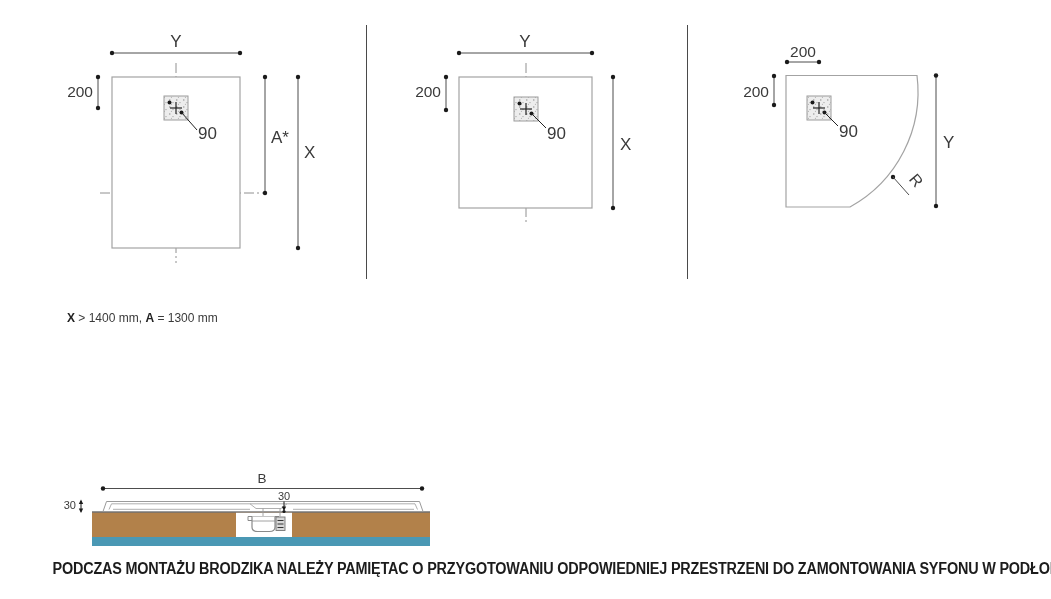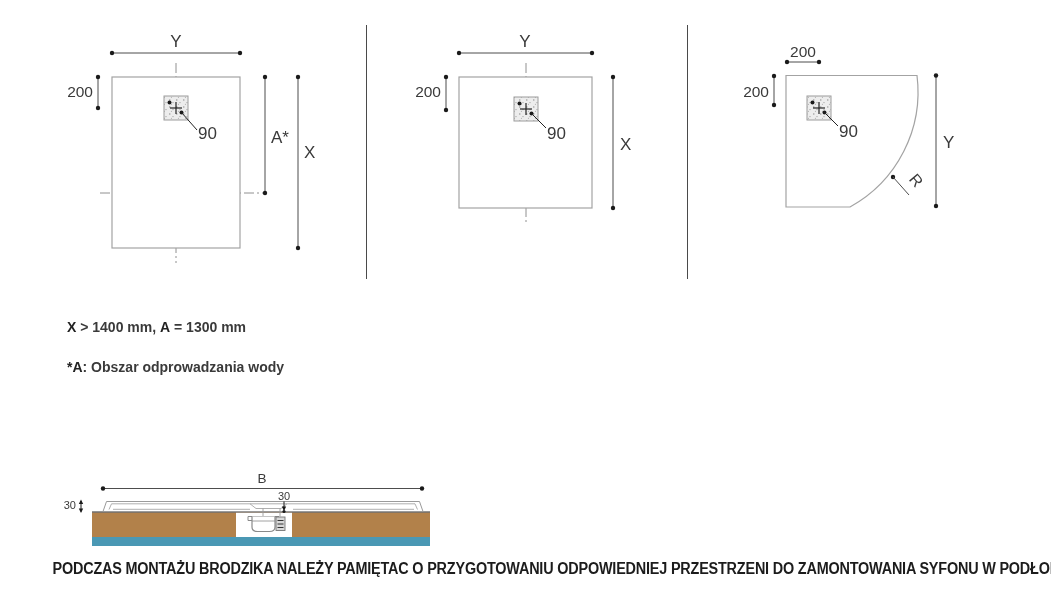--- a/index.html
+++ b/index.html
@@ -2,21 +2,21 @@
 <html><head>
 <meta charset="utf-8">
 <style>
   html,body{margin:0;padding:0;}
   body{
     width:1051px;height:599px;background:#ffffff;overflow:hidden;position:relative;
     font-family:"Liberation Sans",sans-serif;color:#333;
   }
   .abs{position:absolute;}
   svg text{font-family:"Liberation Sans","DejaVu Sans",sans-serif;fill:#3a3a3a;}
-  .notes{position:absolute;left:67px;top:320px;font-size:14px;color:#3a3a3a;line-height:1;font-weight:bold;}
+  .notes{position:absolute;left:67px;top:312px;font-size:12px;color:#3a3a3a;line-height:1;}
   .notes .line{margin-bottom:26px;white-space:nowrap;}
   .notes b{color:#222;}
   .warning{
     position:absolute;left:0;top:560px;width:1051px;text-align:center;
     font-size:16px;font-weight:bold;color:#1c1c1c;white-space:nowrap;
     transform:scaleX(0.9);transform-origin:50% 50%;letter-spacing:-0.2px;
   }
 </style>
 </head>
 <body>
@@ -142,21 +142,20 @@
       <line x1="936" y1="75.5" x2="936" y2="206" stroke="#4d4d4d" stroke-width="1"></line>
       <circle cx="936" cy="75.5" r="2.2" fill="#1a1a1a"></circle>
         <circle cx="936" cy="206" r="2.2" fill="#1a1a1a"></circle>
       <text x="943" y="148" font-size="17">Y</text>
     </g>
   </g>
 </svg>
 
 <div class="notes">
   <div class="line"><b>X</b><span> &gt; 1400 mm, </span><b>A</b><span> = 1300 mm</span></div>
-  <div class="line"><b>*A</b><span>: Obszar odprowadzania wody</span></div>
 </div>
 
 <svg class="abs" style="left:0;top:450px" width="1051" height="110" viewBox="0 0 1051 110">
 
   <g>
     <line x1="103" y1="38.5" x2="422" y2="38.5" stroke="#4d4d4d" stroke-width="1"></line>
     <circle cx="103" cy="38.5" r="2.2" fill="#1a1a1a"></circle>
       <circle cx="422" cy="38.5" r="2.2" fill="#1a1a1a"></circle>
     <text x="262" y="33" font-size="13.5" text-anchor="middle">B</text>
   </g>

